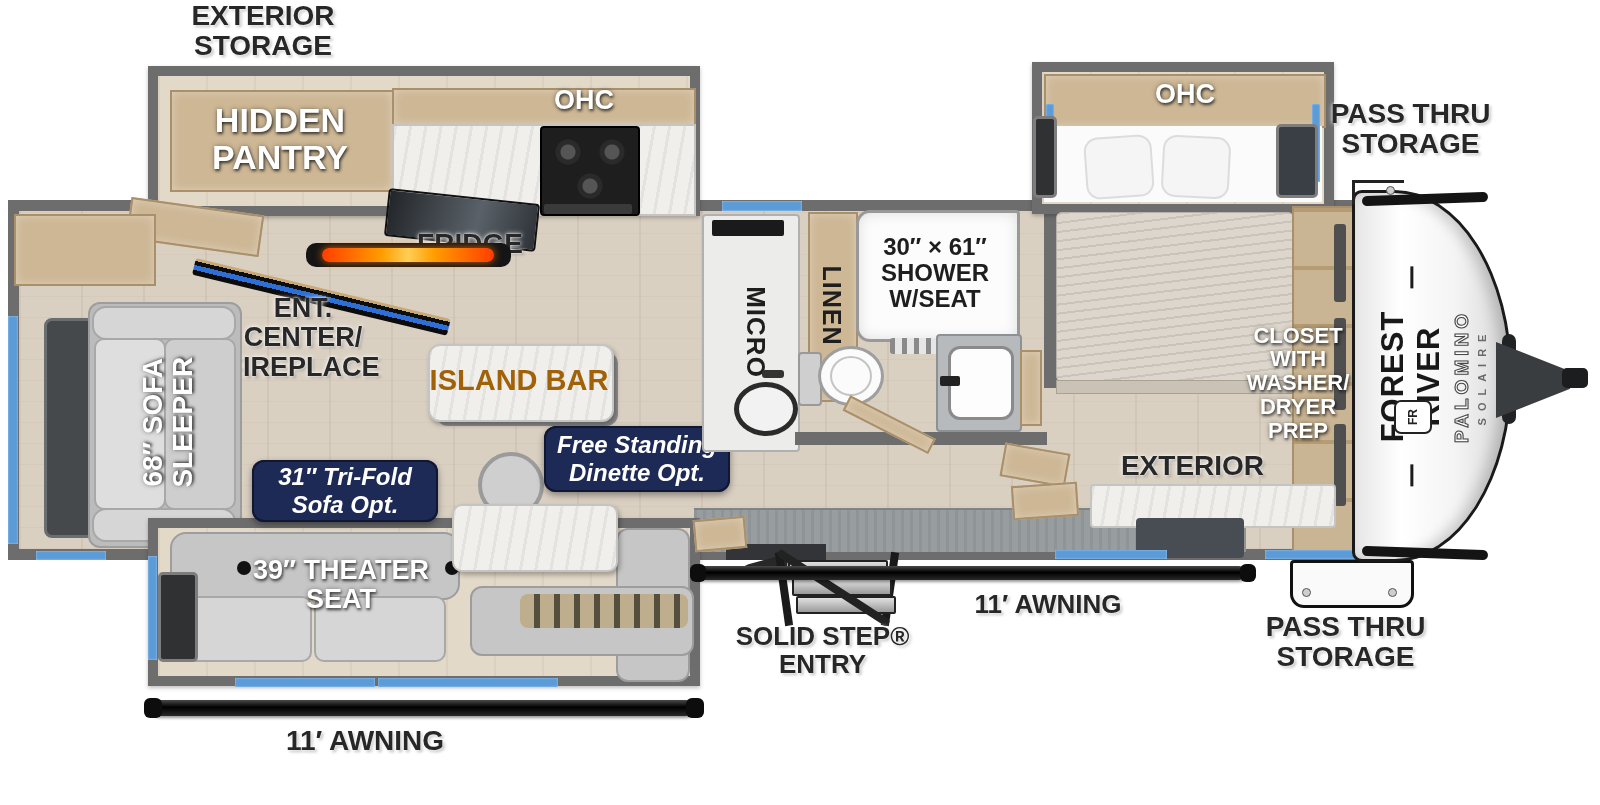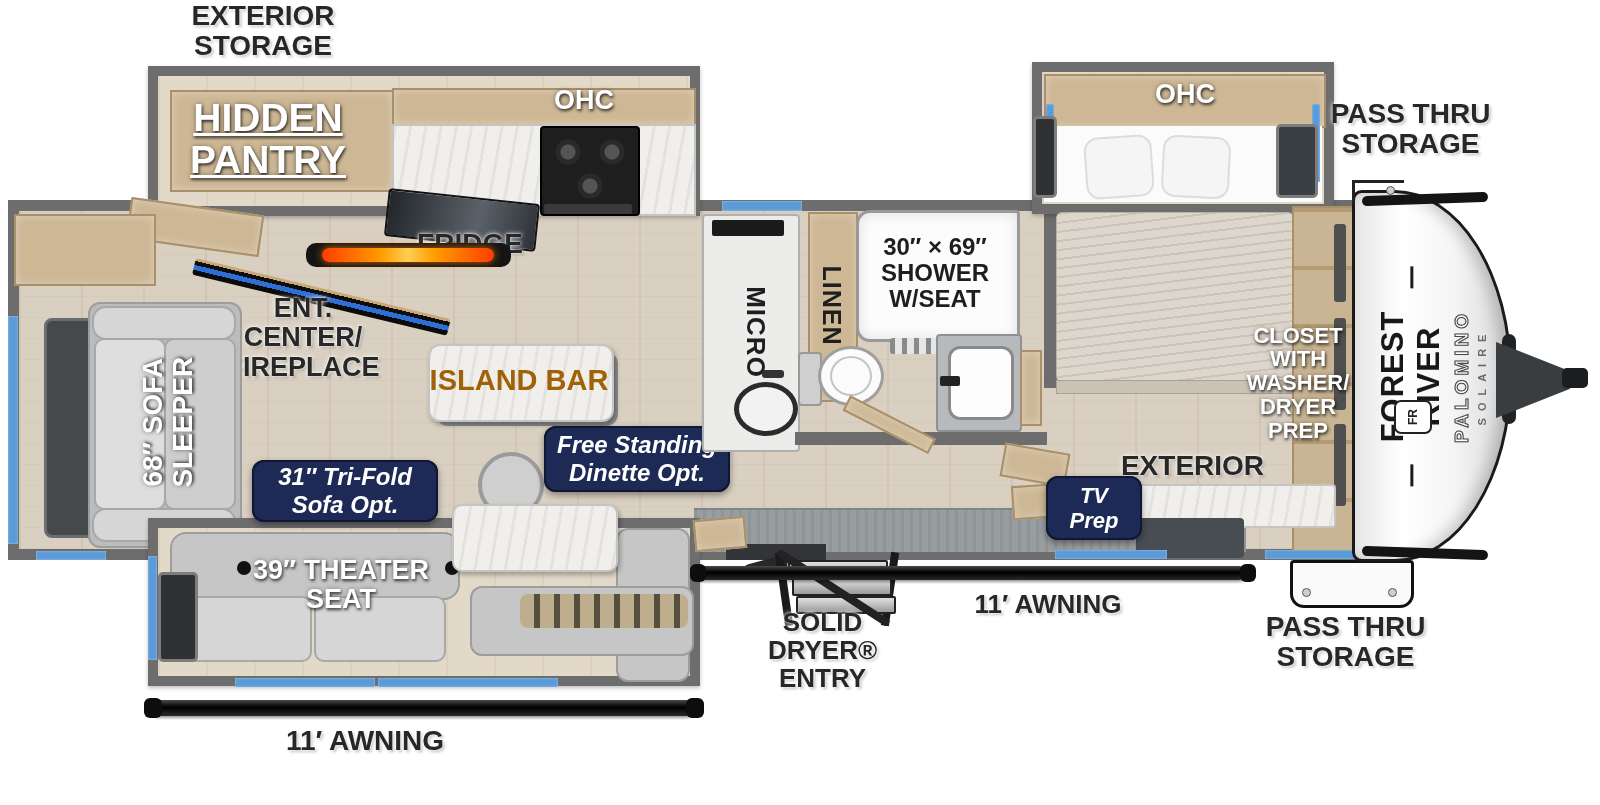--- a/index.html
+++ b/index.html
@@ -47,21 +47,21 @@
 <div class="canvas">
 
   <div class="abs wood" style="left:8px;top:200px;width:1374px;height:360px;border:11px solid #6d6d6d;box-sizing:border-box;"></div>
 
   <div class="abs" style="left:694px;top:508px;width:552px;height:42px;background:#989da0;
               background-image:repeating-linear-gradient(90deg,rgba(0,0,0,.06) 0 3px,transparent 3px 9px);
               border-top:2px solid #7e8386;"></div>
 
   <div class="slide woodl" style="left:148px;top:66px;width:552px;height:150px;box-sizing:border-box;"></div>
   <div class="abs tan" style="left:170px;top:90px;width:220px;height:98px;"></div>
-  <div class="lbl white" style="left:168px;top:96px;width:200px;height:86px;font-size:39px;text-decoration:underline;">HIDDEN
+  <div class="lbl white" style="left:180px;top:96px;width:200px;height:86px;font-size:34px;">HIDDEN
 PANTRY</div>
   <div class="abs tan" style="left:392px;top:88px;width:300px;height:34px;"></div>
   <div class="abs marble" style="left:392px;top:124px;width:300px;height:88px;"></div>
   <div class="abs" style="left:540px;top:126px;width:96px;height:86px;background:#1e1e1e;border-radius:4px;border:2px solid #000;
               background-image:radial-gradient(circle 12px at 26px 24px,#555 7px,#2a2a2a 8px 12px,transparent 13px),
                                radial-gradient(circle 12px at 70px 24px,#555 7px,#2a2a2a 8px 12px,transparent 13px),
                                radial-gradient(circle 12px at 48px 58px,#555 7px,#2a2a2a 8px 12px,transparent 13px);"></div>
   <div class="abs" style="left:544px;top:204px;width:88px;height:10px;background:#3a3a3a;border-radius:2px;"></div>
   <div class="lbl white" style="left:528px;top:86px;width:112px;height:30px;font-size:27px;">OHC</div>
 
@@ -127,21 +127,21 @@
   <div class="abs" style="left:734px;top:382px;width:54px;height:44px;border-radius:50%;background:#f2f2f2;border:5px solid #2b2b2b;"></div>
   <div class="abs" style="left:762px;top:370px;width:22px;height:8px;background:#333;border-radius:3px;"></div>
 
   <div class="abs tan" style="left:808px;top:212px;width:46px;height:186px;"></div>
   <div class="abs flexc" style="left:806px;top:220px;width:50px;height:170px;">
     <div class="lbl rot-down" style="position:static;font-size:25px;color:#1e1e1e;letter-spacing:1px;">LINEN</div>
   </div>
 
   <div class="abs" style="left:856px;top:210px;width:158px;height:126px;background:#fcfcfc;border:3px solid #999;
               border-radius:14px 4px 4px 14px;box-shadow:inset 0 0 14px rgba(0,0,0,.12);"></div>
-  <div class="lbl" style="left:858px;top:214px;width:154px;height:118px;font-size:24px;color:#1e1e1e;">30″ × 69″
+  <div class="lbl" style="left:858px;top:214px;width:154px;height:118px;font-size:24px;color:#1e1e1e;">30″ × 61″
 SHOWER
 W/SEAT</div>
   <div class="abs" style="left:890px;top:338px;width:124px;height:16px;border-radius:3px;
               background:repeating-linear-gradient(90deg,#8a8a8a 0 5px,#e6e6e6 5px 12px);"></div>
 
   <div class="abs" style="left:798px;top:352px;width:20px;height:50px;background:#cfcfcf;border:2px solid #999;border-radius:4px;"></div>
   <div class="abs" style="left:818px;top:346px;width:60px;height:54px;border-radius:50%;background:#fbfbfb;border:3px solid #9e9e9e;"></div>
   <div class="abs" style="left:830px;top:356px;width:38px;height:36px;border-radius:50%;border:2px solid #c4c4c4;"></div>
 
   <div class="abs" style="left:936px;top:334px;width:82px;height:94px;background:#b6babc;border:2px solid #8d9193;border-radius:4px;"></div>
@@ -178,22 +178,20 @@
   <div class="abs" style="left:1334px;top:424px;width:12px;height:82px;background:#4f4f4f;border-radius:3px;"></div>
   <div class="lbl white" style="left:1236px;top:300px;width:124px;height:166px;font-size:22px;">CLOSET
 WITH
 WASHER/
 DRYER
 PREP</div>
 
   <div class="lbl dark" style="left:1110px;top:450px;width:165px;height:32px;font-size:28px;">EXTERIOR</div>
   <div class="abs marble" style="left:1090px;top:484px;width:242px;height:40px;border-radius:4px;"></div>
   <div class="abs" style="left:1136px;top:518px;width:108px;height:40px;background:#474d52;border-radius:4px;"></div>
-  <div class="navy abs" style="left:1046px;top:476px;width:96px;height:64px;font-size:22px;">TV
-Prep</div>
 
   <div class="abs blue" style="left:8px;top:316px;width:10px;height:228px;"></div>
   <div class="abs blue" style="left:36px;top:551px;width:70px;height:9px;"></div>
   <div class="abs blue" style="left:722px;top:201px;width:80px;height:10px;"></div>
   <div class="abs blue" style="left:148px;top:556px;width:9px;height:104px;"></div>
   <div class="abs blue" style="left:235px;top:678px;width:140px;height:9px;"></div>
   <div class="abs blue" style="left:378px;top:678px;width:180px;height:9px;"></div>
   <div class="abs blue" style="left:1055px;top:550px;width:112px;height:9px;"></div>
   <div class="abs blue" style="left:1265px;top:550px;width:110px;height:9px;"></div>
 
@@ -248,18 +246,18 @@
   <div class="lbl dark" style="left:163px;top:2px;width:200px;height:58px;font-size:28px;">EXTERIOR
 STORAGE</div>
   <div class="lbl dark" style="left:1328px;top:98px;width:165px;height:62px;font-size:28px;">PASS THRU
 STORAGE</div>
   <div class="abs" style="left:1352px;top:180px;width:52px;height:3px;background:#222;"></div>
   <div class="abs" style="left:1352px;top:180px;width:3px;height:24px;background:#222;"></div>
   <div class="screw" style="left:1386px;top:186px;"></div>
 
   <div class="lbl dark" style="left:255px;top:724px;width:220px;height:34px;font-size:28px;">11′ AWNING</div>
   <div class="lbl dark" style="left:938px;top:588px;width:220px;height:32px;font-size:26px;">11′ AWNING</div>
-  <div class="lbl dark" style="left:725px;top:616px;width:195px;height:68px;font-size:26px;">SOLID DRYER®
+  <div class="lbl dark" style="left:725px;top:616px;width:195px;height:68px;font-size:26px;">SOLID STEP®
 ENTRY</div>
   <div class="lbl dark" style="left:1258px;top:610px;width:175px;height:64px;font-size:28px;">PASS THRU
 STORAGE</div>
 
 </div>
 
 </body></html>

